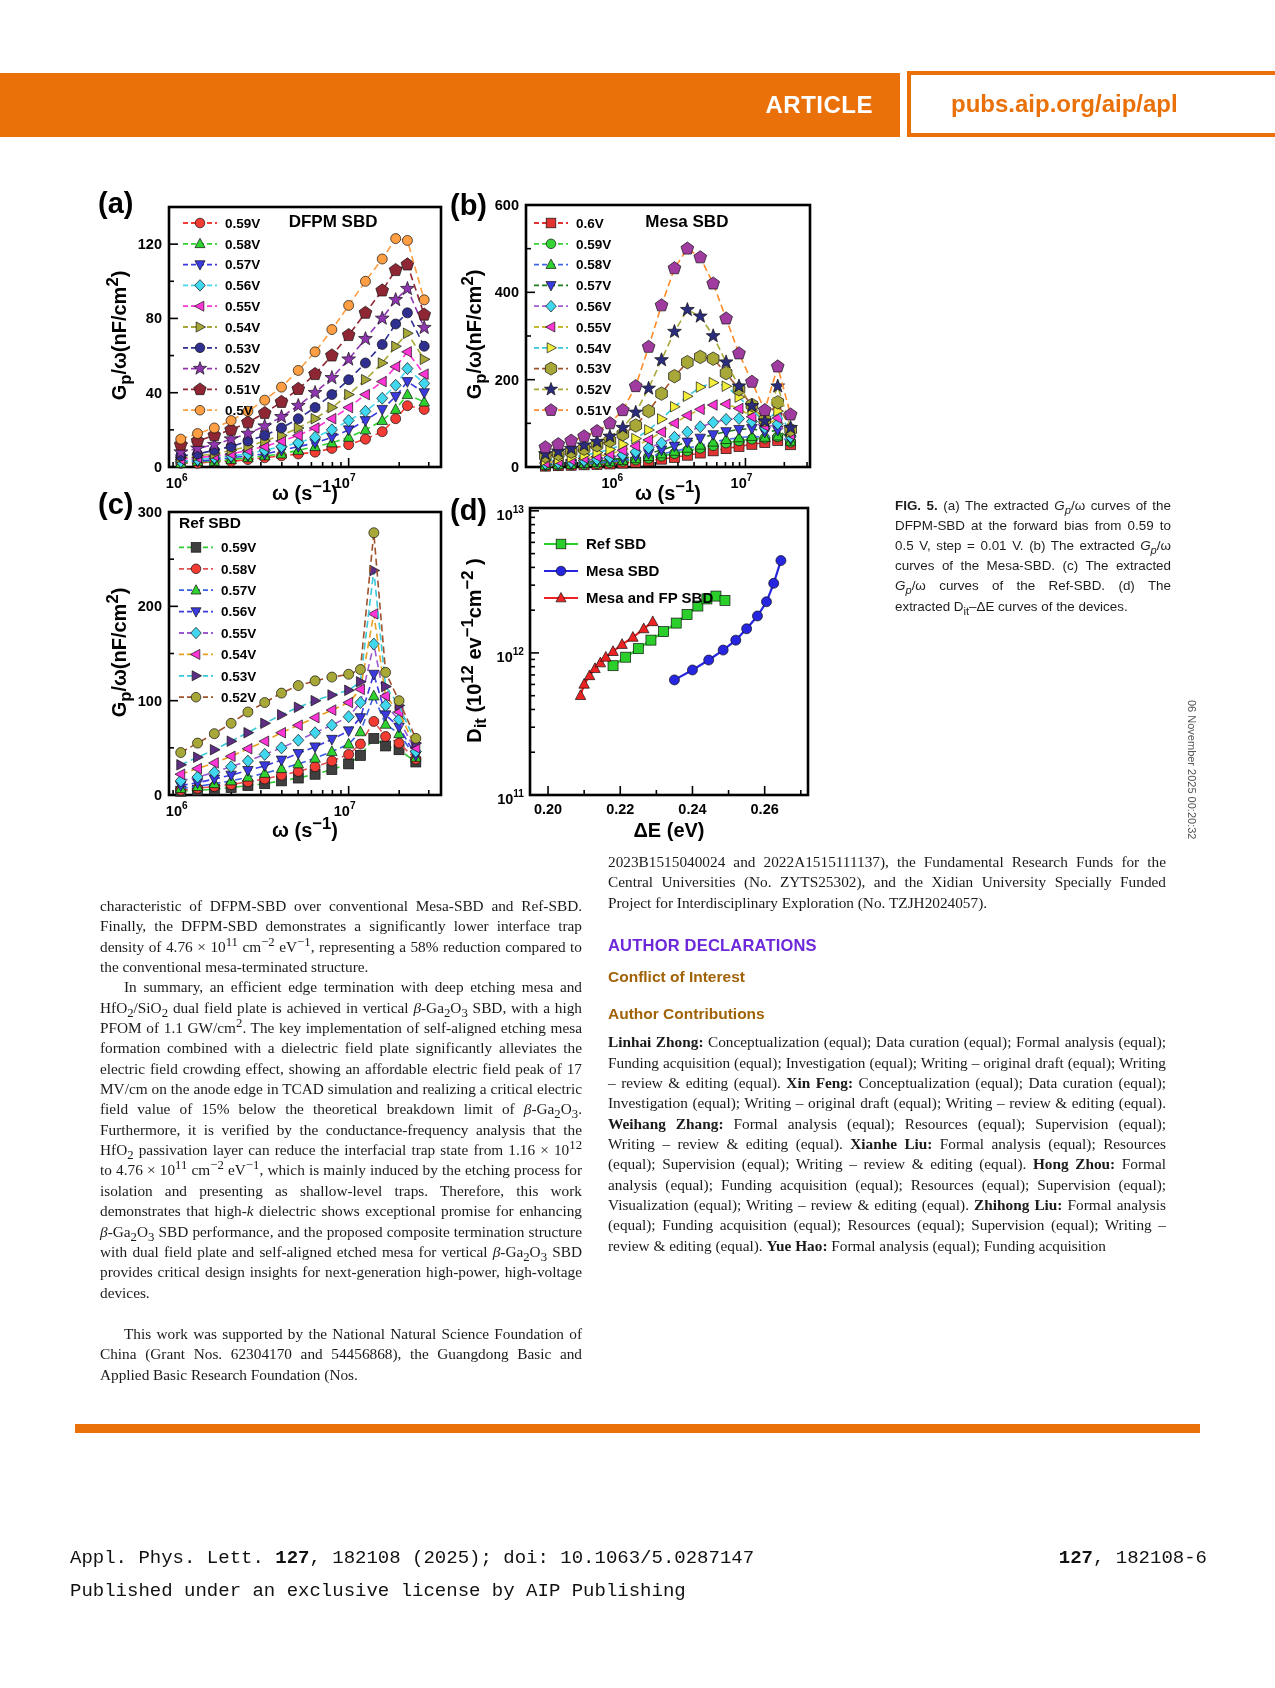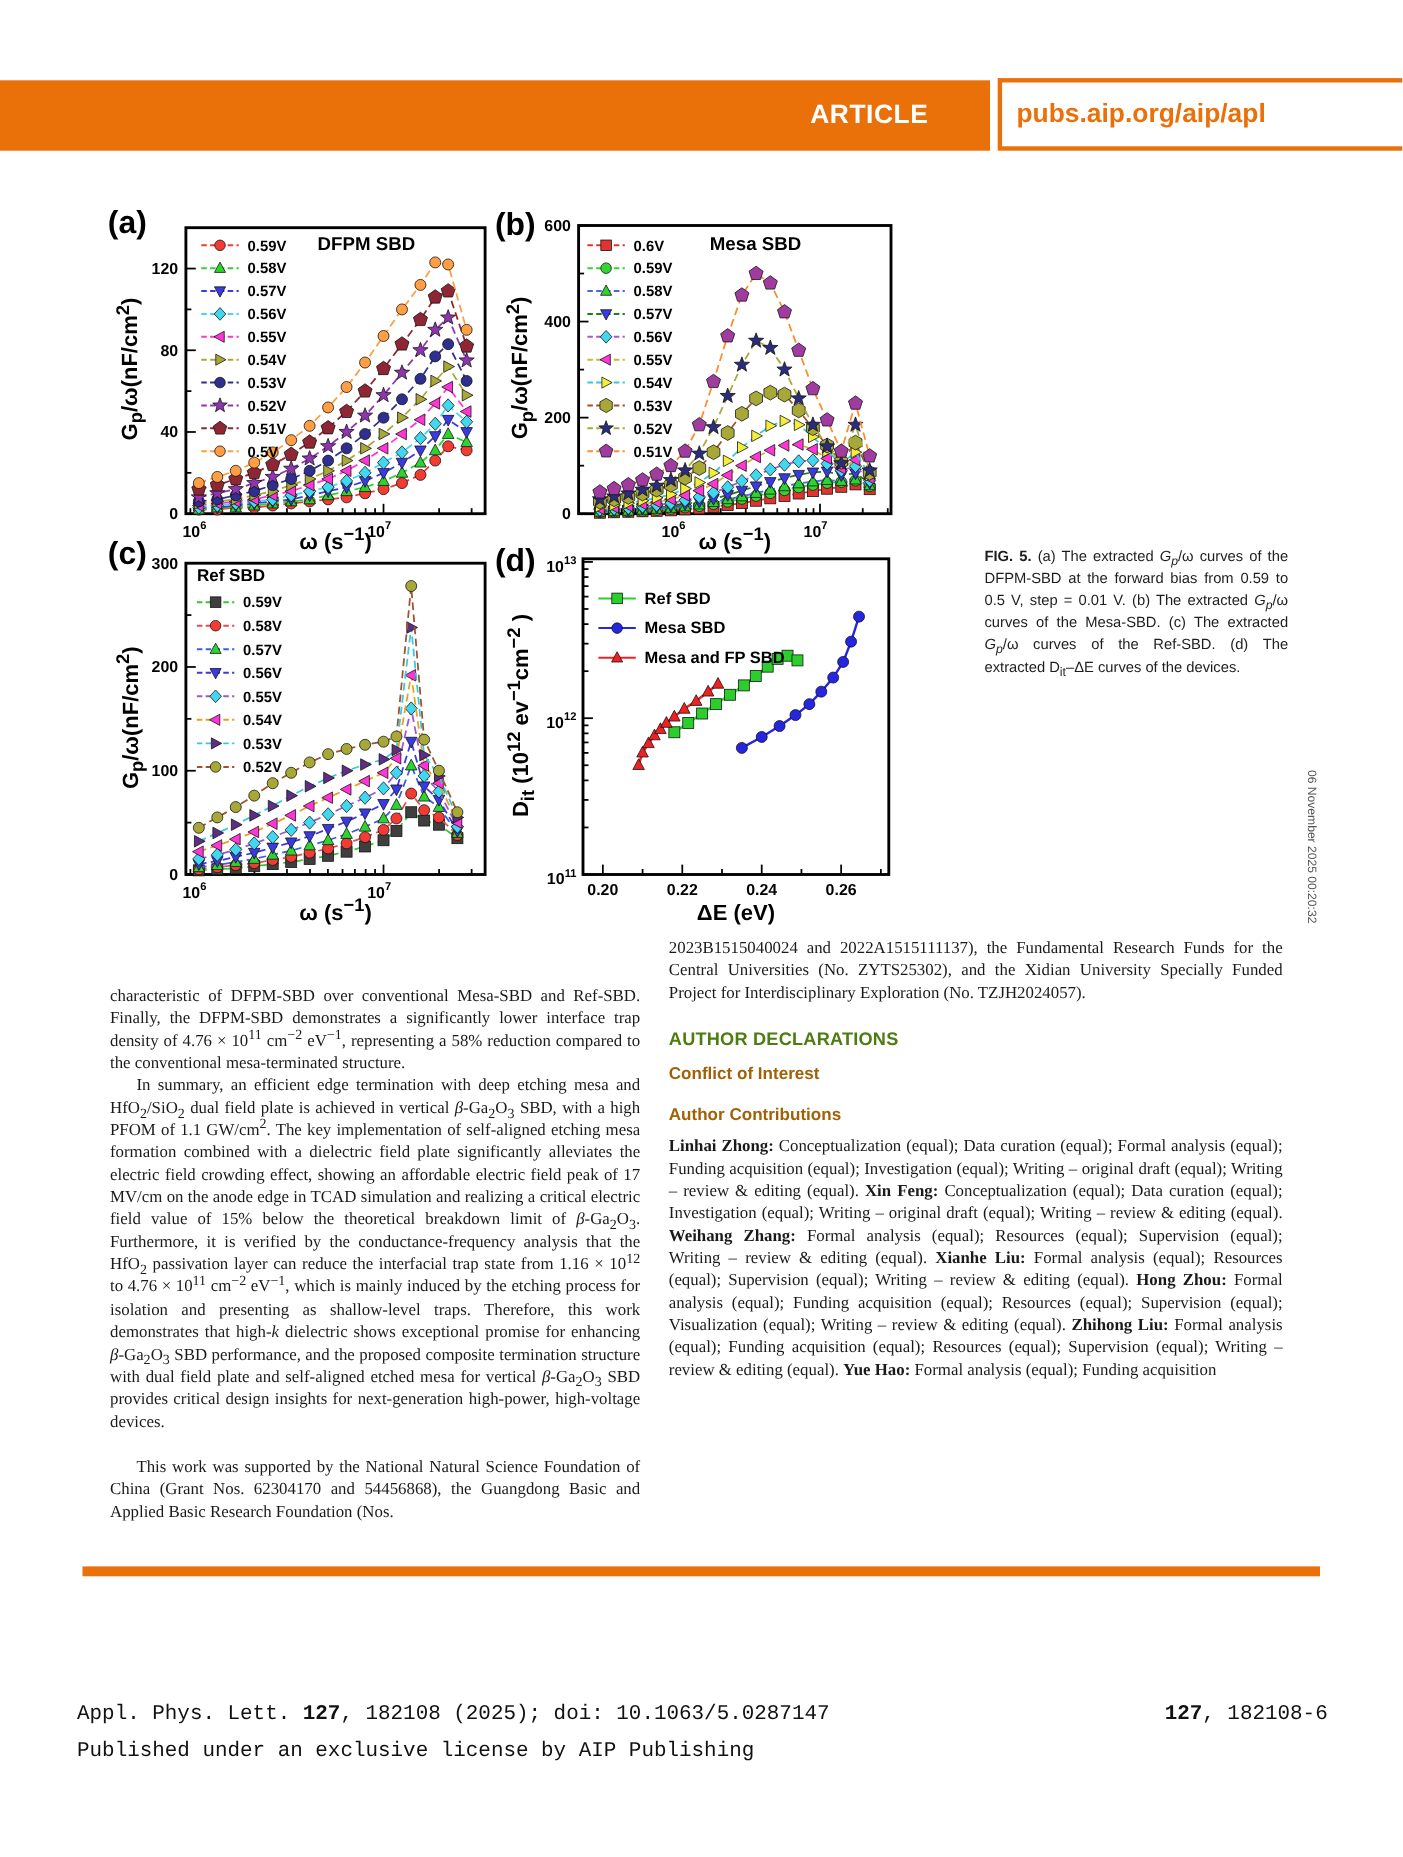--- a/index.html
+++ b/index.html
@@ -1,24 +1,24 @@
 <!DOCTYPE html>
 <html><head>
 <meta charset="utf-8">
 <style>
   html,body{margin:0;padding:0;background:#fff;}
   #page{position:relative;width:1275px;height:1688px;background:#ffffff;overflow:hidden;
         font-family:"Liberation Serif", serif;color:#1a1a1a;}
   
   .hdr-bar{position:absolute;left:0;top:73px;width:900px;height:64px;background:#ea700a;
-           display:flex;align-items:center;justify-content:flex-end;padding-right:56px;box-sizing:border-box;}
+           display:flex;align-items:center;justify-content:flex-end;padding-right:27px;box-sizing:border-box;}
   .hdr-bar span{color:#fff;font-family:"Liberation Sans",sans-serif;font-weight:bold;font-size:24px;letter-spacing:.5px;}
   .hdr-box{position:absolute;left:907px;top:71px;width:380px;height:66px;border:4px solid #ea700a;
            box-sizing:border-box;display:flex;align-items:center;background:#fff;}
-  .hdr-box span{color:#ea700a;font-family:"Liberation Sans",sans-serif;font-weight:bold;font-size:24px;padding-left:13px;}
+  .hdr-box span{color:#ea700a;font-family:"Liberation Sans",sans-serif;font-weight:bold;font-size:24px;padding-left:40px;}
   
   .panel{position:absolute;}
   .panel svg{position:absolute;left:0;top:0;overflow:visible;}
   .panel-letter{position:absolute;font-family:"Liberation Sans",sans-serif;font-weight:bold;font-size:29px;color:#000;}
   .ylabel,.xlabel{position:absolute;font-family:"Liberation Sans",sans-serif;font-weight:bold;color:#000;
                   text-align:center;white-space:nowrap;}
   .ylabel{transform:rotate(-90deg);font-size:20px;}
   .xlabel{font-size:20px;}
   sup,sub{line-height:0;}
   
@@ -27,21 +27,21 @@
   
   .stamp{position:absolute;left:1186px;top:700px;height:345px;writing-mode:vertical-rl;
          font-family:"Liberation Sans",sans-serif;font-size:11px;color:#555;}
   
   .col{position:absolute;top:852px;font-size:15.3px;line-height:1.33;text-align:justify;}
   #col-left{left:100px;width:482px;margin-top:44px;}
   #col-right{left:608px;width:558px;}
   .para{margin:0 0 0 0;}
   .indent{text-indent:24px;}
   .gap-top{margin-top:21px;}
-  .h-main{font-family:"Liberation Sans",sans-serif;font-weight:bold;font-size:16.5px;color:#4d7c0f;
+  .h-main{font-family:"Liberation Sans",sans-serif;font-weight:bold;font-size:16.5px;color:#6d28d9;
           margin:22px 0 6px 0;letter-spacing:.2px;}
   .h-sub{font-family:"Liberation Sans",sans-serif;font-weight:bold;font-size:15.5px;color:#a16207;
          margin:10px 0 8px 0;}
   
   .rule{position:absolute;left:75px;top:1424px;width:1125px;height:9px;background:#ea700a;}
   .foot{position:absolute;font-family:Liberation Mono, monospace;font-size:19px;color:#111;}
   #foot-l1{left:70px;top:1547px;}
   #foot-l2{left:70px;top:1580px;}
   #foot-r{right:68px;top:1547px;}
 </style>

